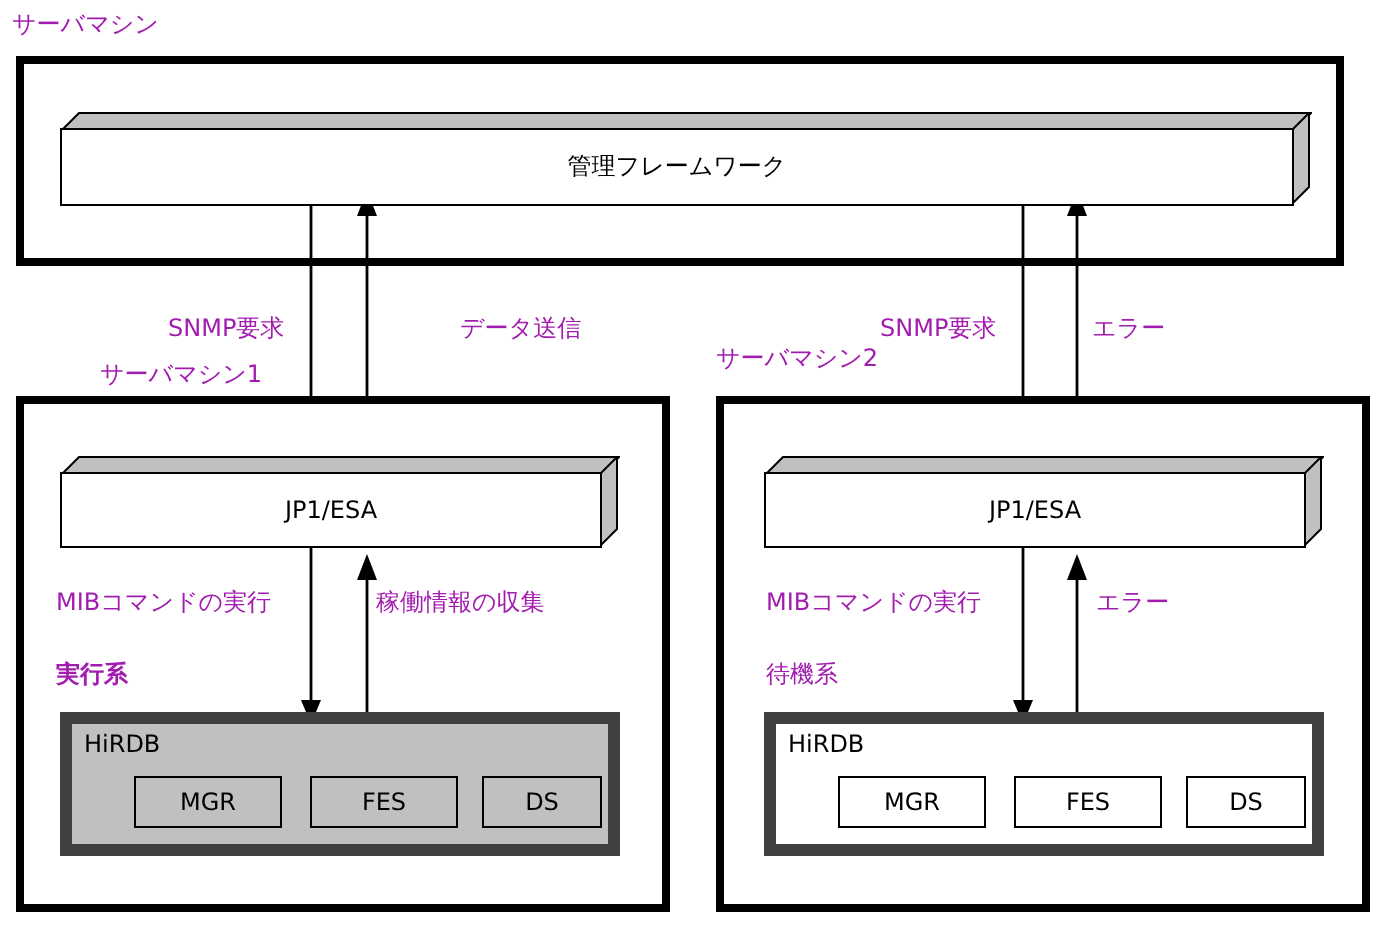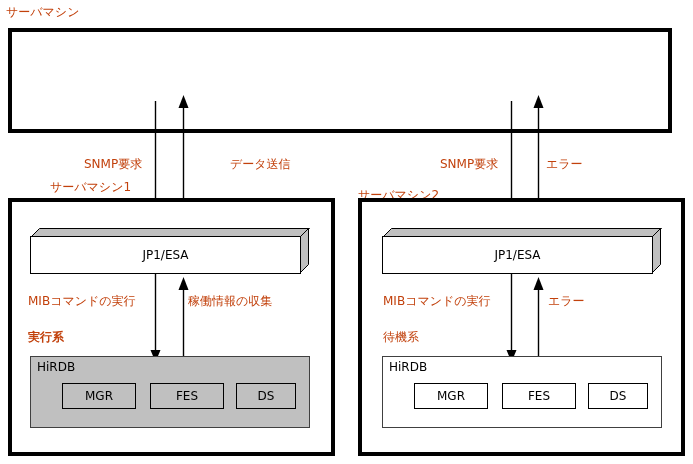--- a/index.html
+++ b/index.html
@@ -13,21 +13,21 @@
     width:693px;
     height:464px;
     background:#ffffff;
     overflow:hidden;
   }
   .lbl{
     position:absolute;
     font-size:12px;
     line-height:14px;
     white-space:nowrap;
-    color:#c2410c;
+    color:#a21caf;
   }
   
   .machine{
     position:absolute;
     border:4px solid #000;
     background:#ffffff;
     box-sizing:border-box;
   }
   
   .slab{
@@ -58,21 +58,21 @@
   .slab .side{
     position:absolute;
     right:0;top:0;bottom:0;width:10px;
     z-index:1;
   }
   .slab .side svg{display:block;}
 
   
   .hirdb{
     position:absolute;
-    border:1px solid #404040;
+    border:6px solid #404040;
     box-sizing:border-box;
   }
   .hirdb .hirdb-name{
     position:absolute;
     left:6px;top:4px;
     font-size:12px;
     line-height:13px;
   }
   .proc{
     position:absolute;
@@ -90,20 +90,33 @@
 </style>
 </head>
 <body>
 
 <div id="canvas">
 
   <div class="lbl" style="left:6px;top:5px;">サーバマシン</div>
 
   <div class="machine" style="left:8px;top:28px;width:664px;height:105px;"></div>
 
+  <div class="slab" style="left:30px;top:56px;width:626px;height:47px;">
+    <div class="top">
+      <svg width="626" height="10" viewBox="0 0 626 10">
+        <polygon points="0.5,9.5 9.5,0.5 625.5,0.5 616.5,9.5" fill="#c0c0c0" stroke="#000" stroke-width="1"></polygon>
+      </svg>
+    </div>
+    <div class="side" style="width:11px;">
+      <svg width="11" height="47" viewBox="0 0 11 47">
+        <polygon points="0.5,9.5 9.5,0.5 9.5,37.5 0.5,46.5" fill="#c0c0c0" stroke="#000" stroke-width="1"></polygon>
+      </svg>
+    </div>
+    <div class="face">管理フレームワーク</div>
+  </div>
 
   <div class="arrow" style="left:149px;top:101px;">
     <svg width="13" height="116" viewBox="0 0 13 116">
       <line x1="6.5" y1="0" x2="6.5" y2="108" stroke="#000" stroke-width="1.4"></line>
       <polygon points="6.5,116 1.5,104 11.5,104" fill="#000"></polygon>
     </svg>
   </div>
 
   <div class="arrow" style="left:177px;top:95px;">
     <svg width="13" height="122" viewBox="0 0 13 122">
@@ -169,21 +182,21 @@
 
   <div class="lbl" style="left:28px;top:330px;font-weight:bold;">実行系</div>
 
   <div class="hirdb" style="left:30px;top:356px;width:280px;height:72px;background:#c0c0c0;">
     <div class="hirdb-name">HiRDB</div>
     <div class="proc" style="left:31px;top:26px;width:74px;background:#c0c0c0;">MGR</div>
     <div class="proc" style="left:119px;top:26px;width:74px;background:#c0c0c0;">FES</div>
     <div class="proc" style="left:205px;top:26px;width:60px;background:#c0c0c0;">DS</div>
   </div>
 
-  <div class="lbl" style="left:358px;top:188px;">サーバマシン2</div>
+  <div class="lbl" style="left:358px;top:172px;">サーバマシン2</div>
 
   <div class="machine" style="left:358px;top:198px;width:327px;height:258px;"></div>
 
   <div class="slab" style="left:382px;top:228px;width:280px;height:46px;">
     <div class="top">
       <svg width="280" height="10" viewBox="0 0 280 10">
         <polygon points="0.5,9.5 9.5,0.5 279.5,0.5 270.5,9.5" fill="#c0c0c0" stroke="#000" stroke-width="1"></polygon>
       </svg>
     </div>
     <div class="side" style="width:11px;">

